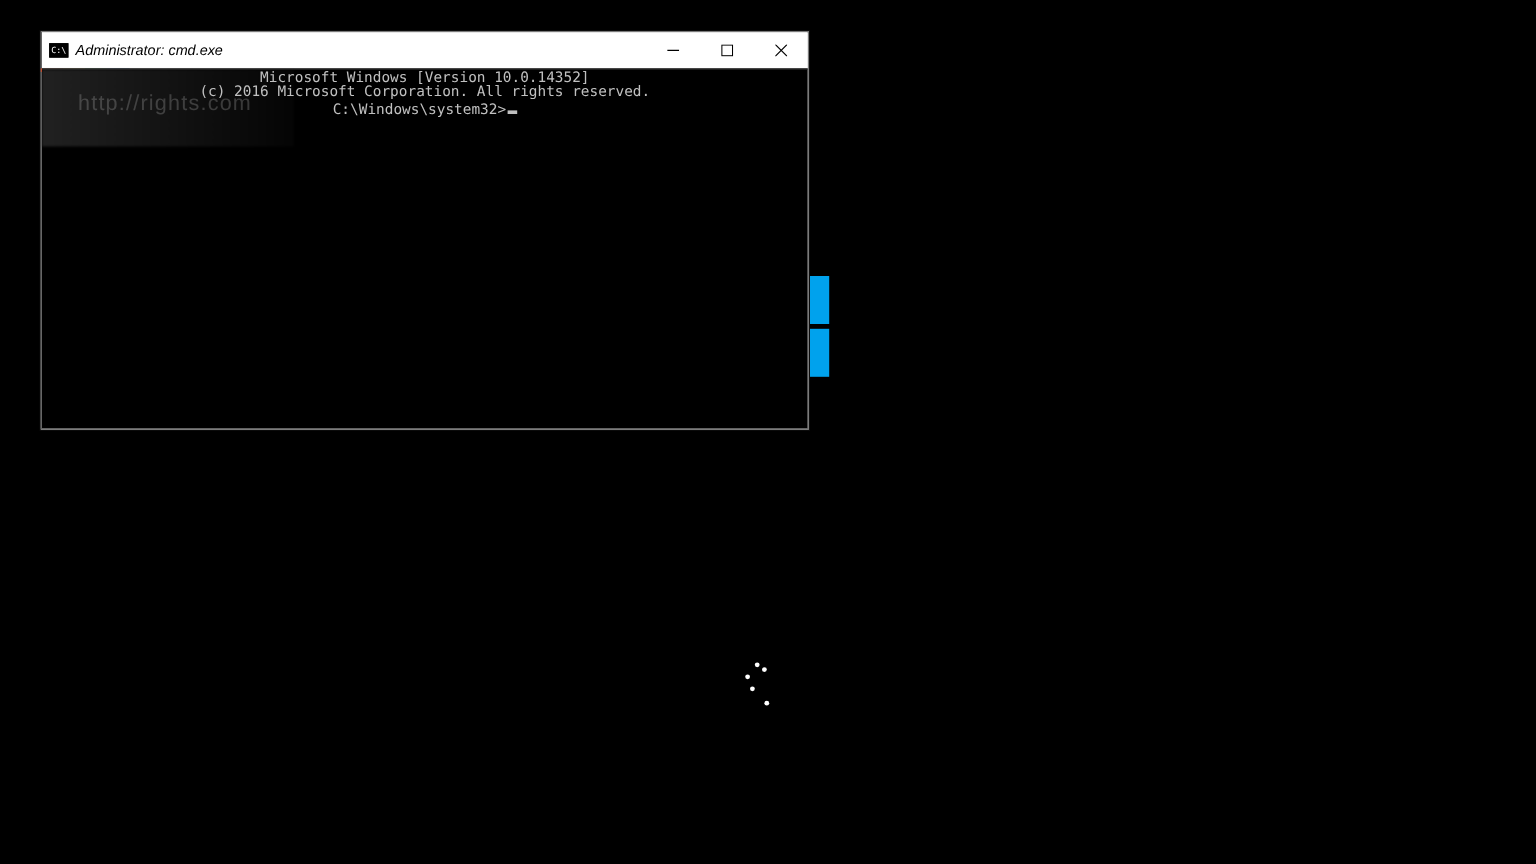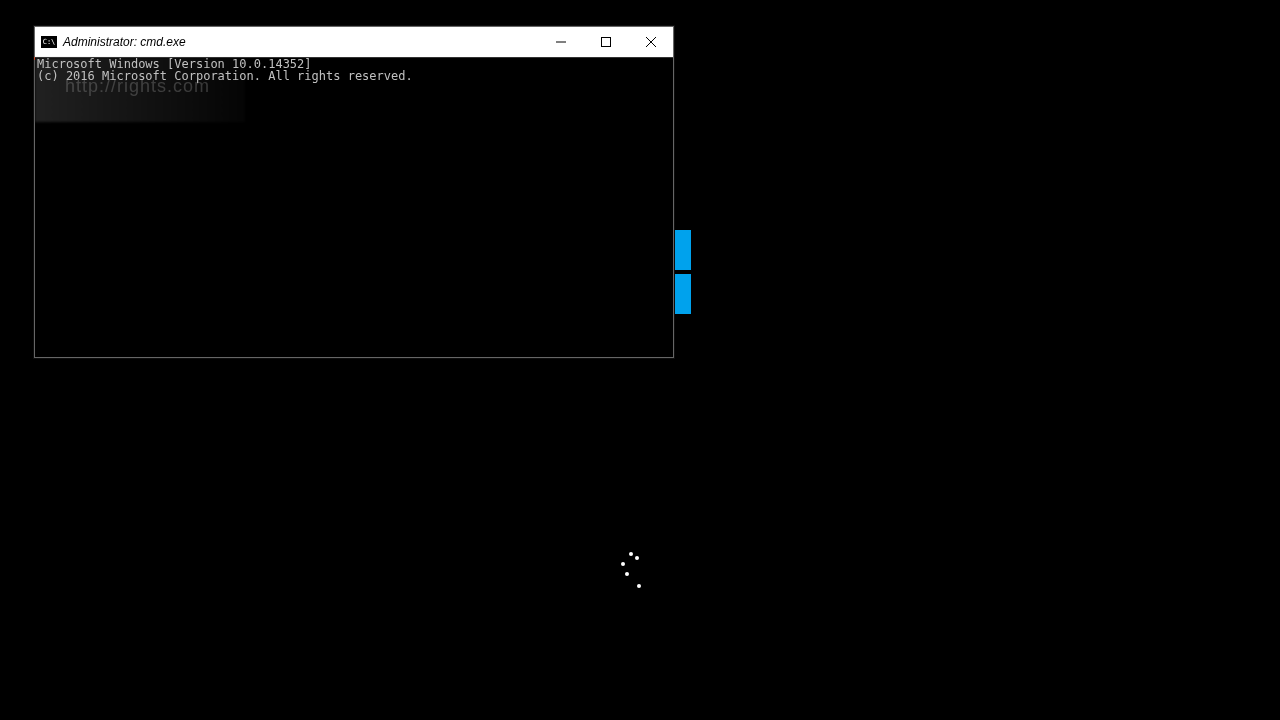--- a/index.html
+++ b/index.html
@@ -42,21 +42,21 @@
       background: linear-gradient( to right, rgba(60,60,60,0.55), rgba(30,30,30,0.15) );
       filter: blur(1px); pointer-events: none; }
     .console-watermark { position: absolute; left: 30px; top: 18px; font-family: Arial, sans-serif; font-size: 18px; letter-spacing: 1px;
       color: rgba(200,200,200,0.25); pointer-events: none; user-select: none; }
 
     
     .accent { position: absolute; left: -1px; top: 30px; width: 74px; height: 3px;
       background: linear-gradient(90deg,#d94f2a 0 25%,#f3c042 25% 50%,#3aa655 50% 75%,#1a74d4 75% 100%); }
 
     
-    .console pre, .console .line-wrap { position: relative; z-index: 2; }
+    .console pre, .console .line-wrap { position: relative; z-index: 2; text-align: center; }
     .line-wrap { display: block; }
   </style>
 </head>
 <body>
 
 <div class="winlogo">
   <div class="tile t1"></div>
   <div class="tile t2"></div>
 </div>
 
@@ -96,14 +96,17 @@
     </div>
   </div>
 
   <div class="console">
     <div class="console-bg-blur"></div>
     <div class="console-watermark">http://rights.com</div>
 
     <pre class="line-wrap">Microsoft Windows [Version 10.0.14352]</pre>
     <pre class="line-wrap">(c) 2016 Microsoft Corporation. All rights reserved.</pre>
     <pre class="line-wrap"></pre>
+    <span class="line-wrap">
+      <pre style="display:inline">C:\Windows\system32&gt;</pre><span class="cursor-block"></span>
+    </span>
   </div>
 </div>
 
 </body></html>

